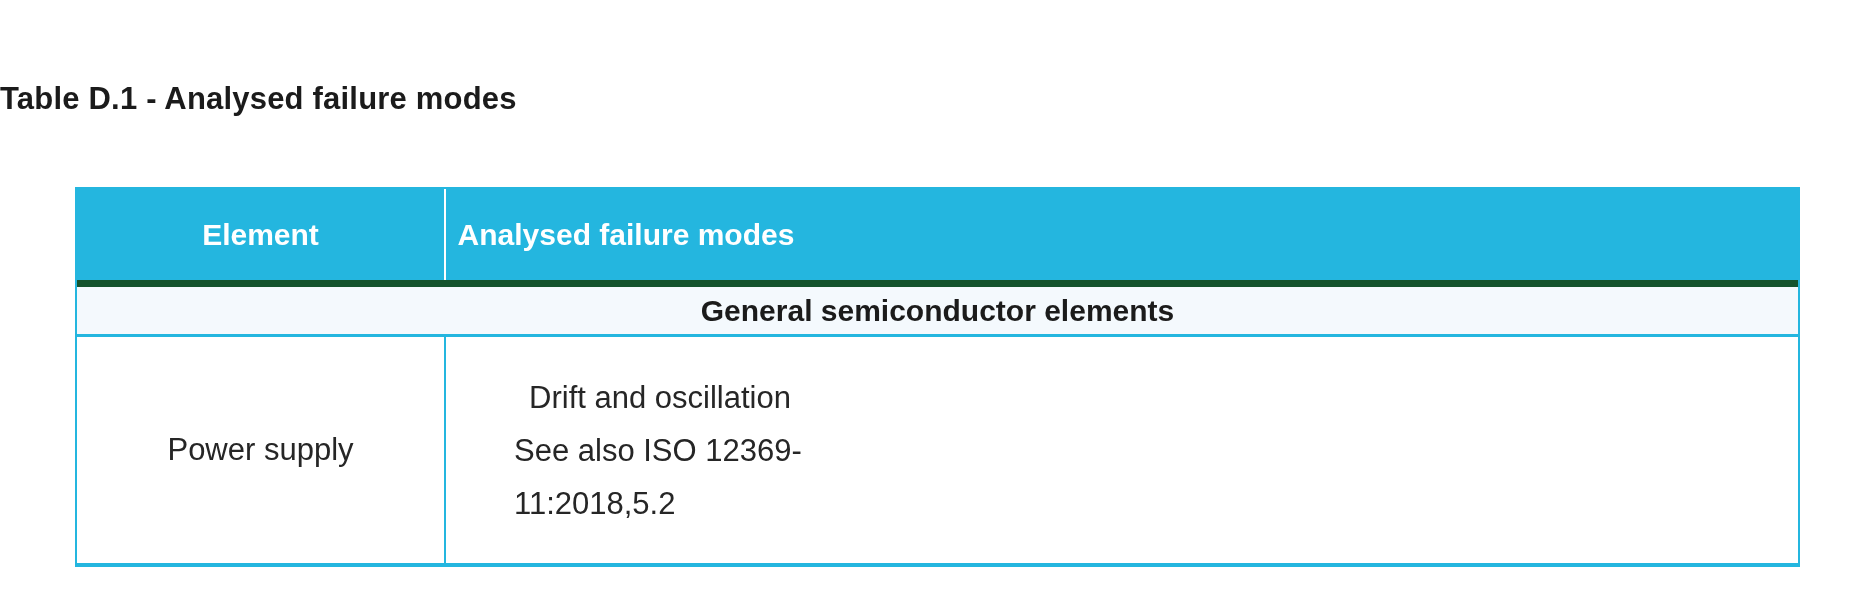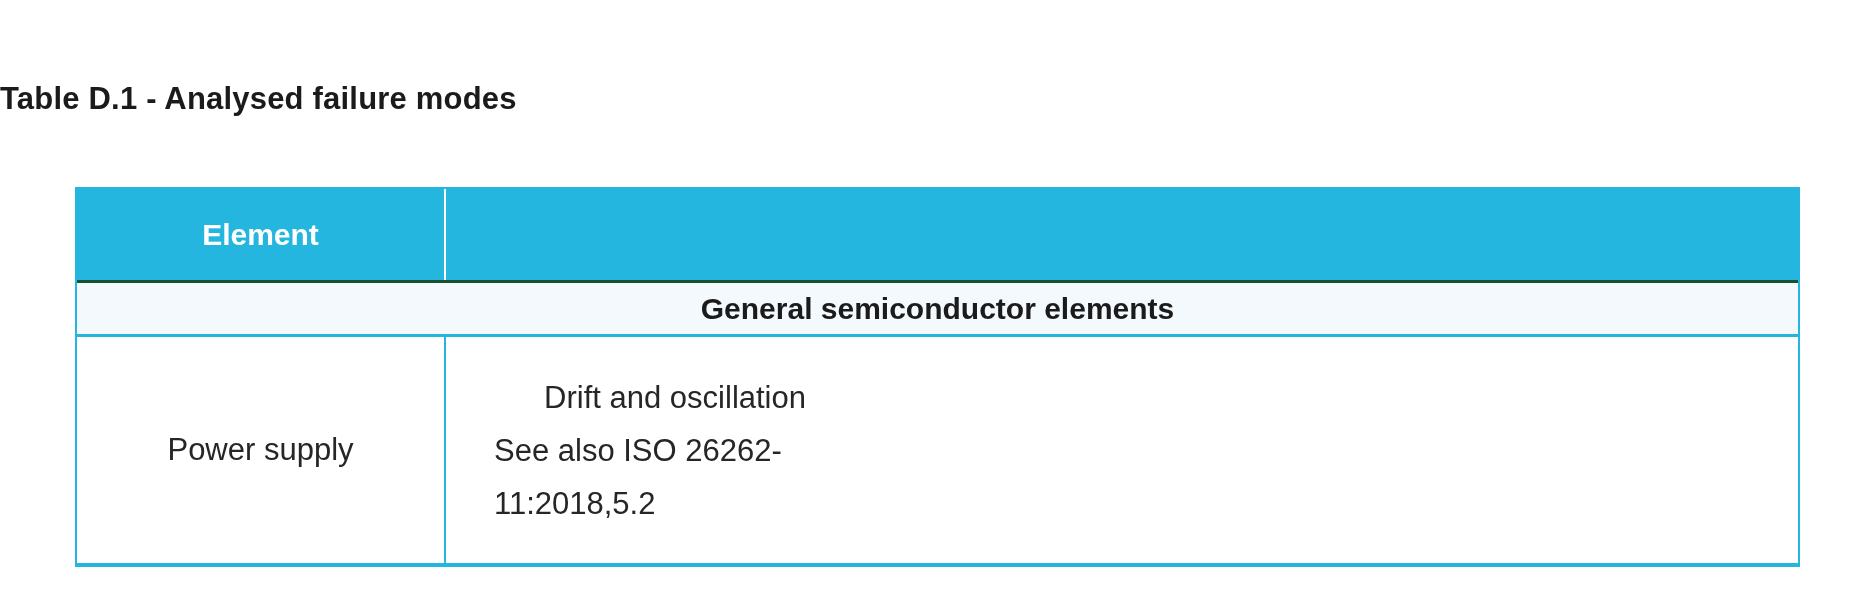--- a/index.html
+++ b/index.html
@@ -38,57 +38,58 @@
   .th{
     box-sizing:border-box;
     display:flex;align-items:center;justify-content:center;
     color:#ffffff;font-weight:bold;font-size:30px;line-height:37px;
     text-align:center;white-space:pre-line;
   }
   .th.sep{border-right:2px solid #ffffff;}
   .section-row{
     box-sizing:border-box;height:57px;
     background:var(--c-section-bg);
-    border-top:3px solid #14532d;
+    border-top:7px solid #14532d;
     border-bottom:3px solid var(--c-border);
     display:flex;align-items:center;justify-content:center;
     font-weight:bold;font-size:30px;color:var(--c-text);
   }
   .data-row{
     display:grid;grid-template-columns:369px 360px 1fr;
     height:226px;background:#ffffff;
   }
   .td{
     box-sizing:border-box;
     display:flex;align-items:center;justify-content:center;
     font-size:31px;color:#262626;text-align:center;
   }
   .td.sep{border-right:2px solid var(--c-border);text-align:right;}
   .td.modes{
-    flex-direction:column;align-items:flex-end;justify-content:center;
-    padding-left:48px;text-align:left;
+    flex-direction:column;align-items:center;justify-content:center;
+    padding-left:68px;text-align:left;
   }
   .td.modes p{margin:0;line-height:53px;font-size:31px;color:#262626;}
 </style>
 </head>
 <body>
 
 <div class="title">Table D.1 - Analysed failure modes</div>
 
 <div class="failure-table">
 
   <div class="thead">
     <div class="th sep">Element</div>
+    <div class="th">Analysed failure modes</div>
   </div>
 
   <div class="section-row">
     <span>General semiconductor elements</span>
   </div>
 
   <div class="data-row">
     <div class="td sep">Power supply</div>
     <div class="td modes">
       <p>Drift and oscillation</p>
-      <p>See also ISO 26262-11:2018,5.2</p>
+      <p>See also ISO 12369-11:2018,5.2</p>
     </div>
   </div>
 
 </div>
 
 </body></html>

